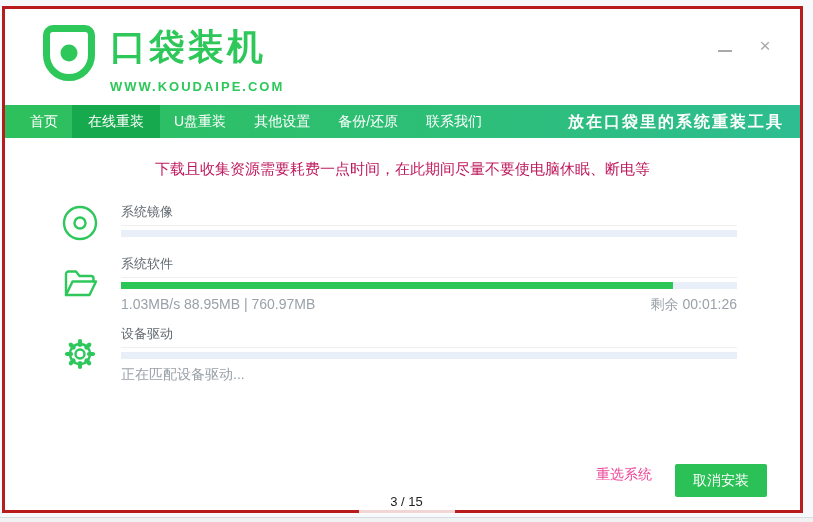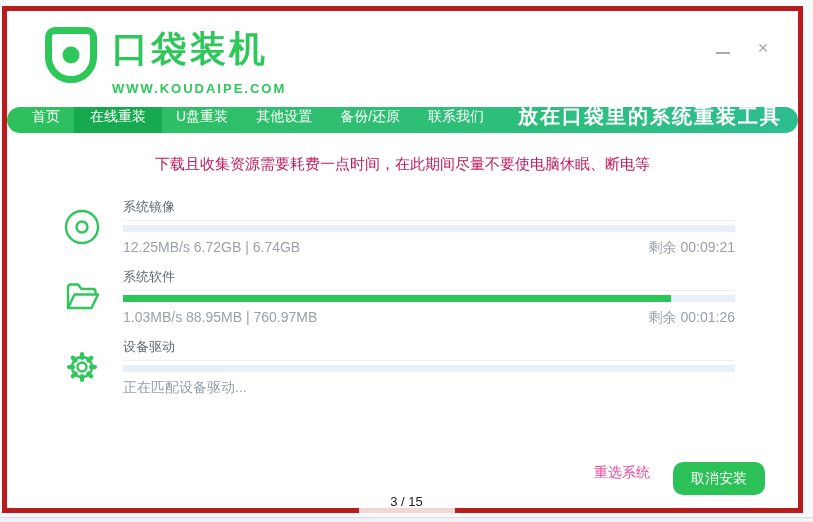--- a/index.html
+++ b/index.html
@@ -3,21 +3,21 @@
 <meta charset="utf-8">
 <style>
   html,body{margin:0;padding:0;overflow:hidden;}
   body{
     width:813px;height:522px;position:relative;
     background:#f7fafc;
     font-family:"Liberation Sans","DejaVu Sans",sans-serif;
   }
   .window{
     position:absolute;left:2px;top:6px;width:801px;height:507px;
-    background:#ffffff;border:5px solid #b91c1c;box-sizing:border-box;
+    background:#ffffff;border:3px solid #b91c1c;box-sizing:border-box;
   }
   
   .header{position:relative;height:96px;background:#ffffff;}
   .brand{display:flex;align-items:flex-start;padding:16px 0 0 38px;}
   .logo-badge{
     width:52px;height:56px;box-sizing:border-box;
     border:7px solid #2dc75a;border-radius:10px 10px 26px 26px;
     position:relative;background:#fff;flex:0 0 auto;
   }
   .logo-badge .dot{
@@ -30,31 +30,30 @@
   }
   .brand-url{
     font-size:13px;font-weight:bold;color:#2dc75a;letter-spacing:2px;margin-top:12px;
   }
   .win-controls{position:absolute;top:24px;right:22px;display:flex;align-items:center;gap:14px;}
   .btn-min{width:26px;height:26px;cursor:pointer;display:flex;align-items:flex-end;justify-content:center;padding-bottom:7px;box-sizing:border-box;}
   .btn-min i{display:block;width:14px;height:2px;background:#a9a9a9;}
   .btn-close{width:26px;height:26px;font-size:19px;color:#a9a9a9;line-height:26px;text-align:center;cursor:pointer;}
   
   .nav{
-    height:26px;display:flex;align-items:flex-end;
+    height:33px;display:flex;align-items:flex-start;
     background:linear-gradient(90deg,#2ec05c 0%,#2dbe7a 60%,#2ebd90 100%);
-    border-radius:16px;
   }
   .nav-tab{
     color:#ffffff;font-size:14px;line-height:33px;padding:0 14px;cursor:pointer;white-space:nowrap;
   }
   .nav-tab:first-child{margin-left:11px;}
   .nav-tab.active{background:#17a94d;padding:0 16px;}
   .nav-slogan{
-    margin-left:auto;color:#ffffff;font-size:20px;font-weight:bold;
+    margin-left:auto;color:#ffffff;font-size:16px;font-weight:bold;
     line-height:33px;letter-spacing:2px;padding-right:16px;white-space:nowrap;
   }
   
   .notice{
     height:62px;display:flex;align-items:center;justify-content:center;
     color:#be185d;font-size:15px;
   }
   
   .tasks{padding:2px 63px 0 56px;}
   .task{display:flex;margin-bottom:12px;justify-content:center;}
@@ -71,21 +70,21 @@
     display:flex;justify-content:space-between;align-items:baseline;
     margin-top:7px;font-size:14px;color:#9aa1a8;line-height:16px;
   }
   
   .btn-reselect{
     position:absolute;right:148px;bottom:20px;color:#ec4899;font-size:14px;cursor:pointer;line-height:32px;
   }
   .btn-cancel{
     position:absolute;right:33px;bottom:13px;width:92px;height:33px;
     background:#2cc157;color:#ffffff;font-size:14px;line-height:33px;text-align:center;
-    border-radius:10px;cursor:pointer;
+    border-radius:2px;cursor:pointer;
   }
   
   .page-strip-line{position:absolute;left:0;top:517px;width:813px;height:1px;background:#d8dcdf;}
   .page-strip-bottom{position:absolute;left:0;top:518px;width:813px;height:4px;background:#f0f2f4;}
   .pagination{
     position:absolute;left:0;right:0;top:491px;text-align:center;pointer-events:none;
   }
   .pagination span{
     display:inline-block;min-width:96px;padding:3px 0 5px 0;
     background:rgba(255,255,255,0.82);color:#222;font-size:13px;
@@ -133,24 +132,20 @@
         <svg width="38" height="38" viewBox="0 0 38 38">
           <circle cx="19" cy="19" r="16" fill="none" stroke="#2dc75a" stroke-width="2.4"></circle>
           <circle cx="19" cy="19" r="5.5" fill="none" stroke="#2dc75a" stroke-width="2.4"></circle>
         </svg>
       </div>
       <div class="task-body">
         <div class="task-title">系统镜像</div>
         <div class="task-bar">
             <i style="width: 0%;"></i>
           </div>
-        <div class="task-stats">
-          <span>12.25MB/s 6.72GB | 6.74GB</span>
-          <span>剩余 00:09:21</span>
-        </div>
       </div>
     </div>
 
     <div class="task">
       <div class="task-icon">
         <svg width="38" height="36" viewBox="0 0 38 36">
           <path d="M5 29 V8 a2.5 2.5 0 0 1 2.5 -2.5 h7.5 l3.5 4.5 h11.5 a2.5 2.5 0 0 1 2.5 2.5 v2" fill="none" stroke="#2dc75a" stroke-width="2.4" stroke-linejoin="round" stroke-linecap="round"></path>
           <path d="M5 29 l6.5 -13.5 h23.5 l-6.5 13.5 z" fill="none" stroke="#2dc75a" stroke-width="2.4" stroke-linejoin="round"></path>
         </svg>
       </div>

